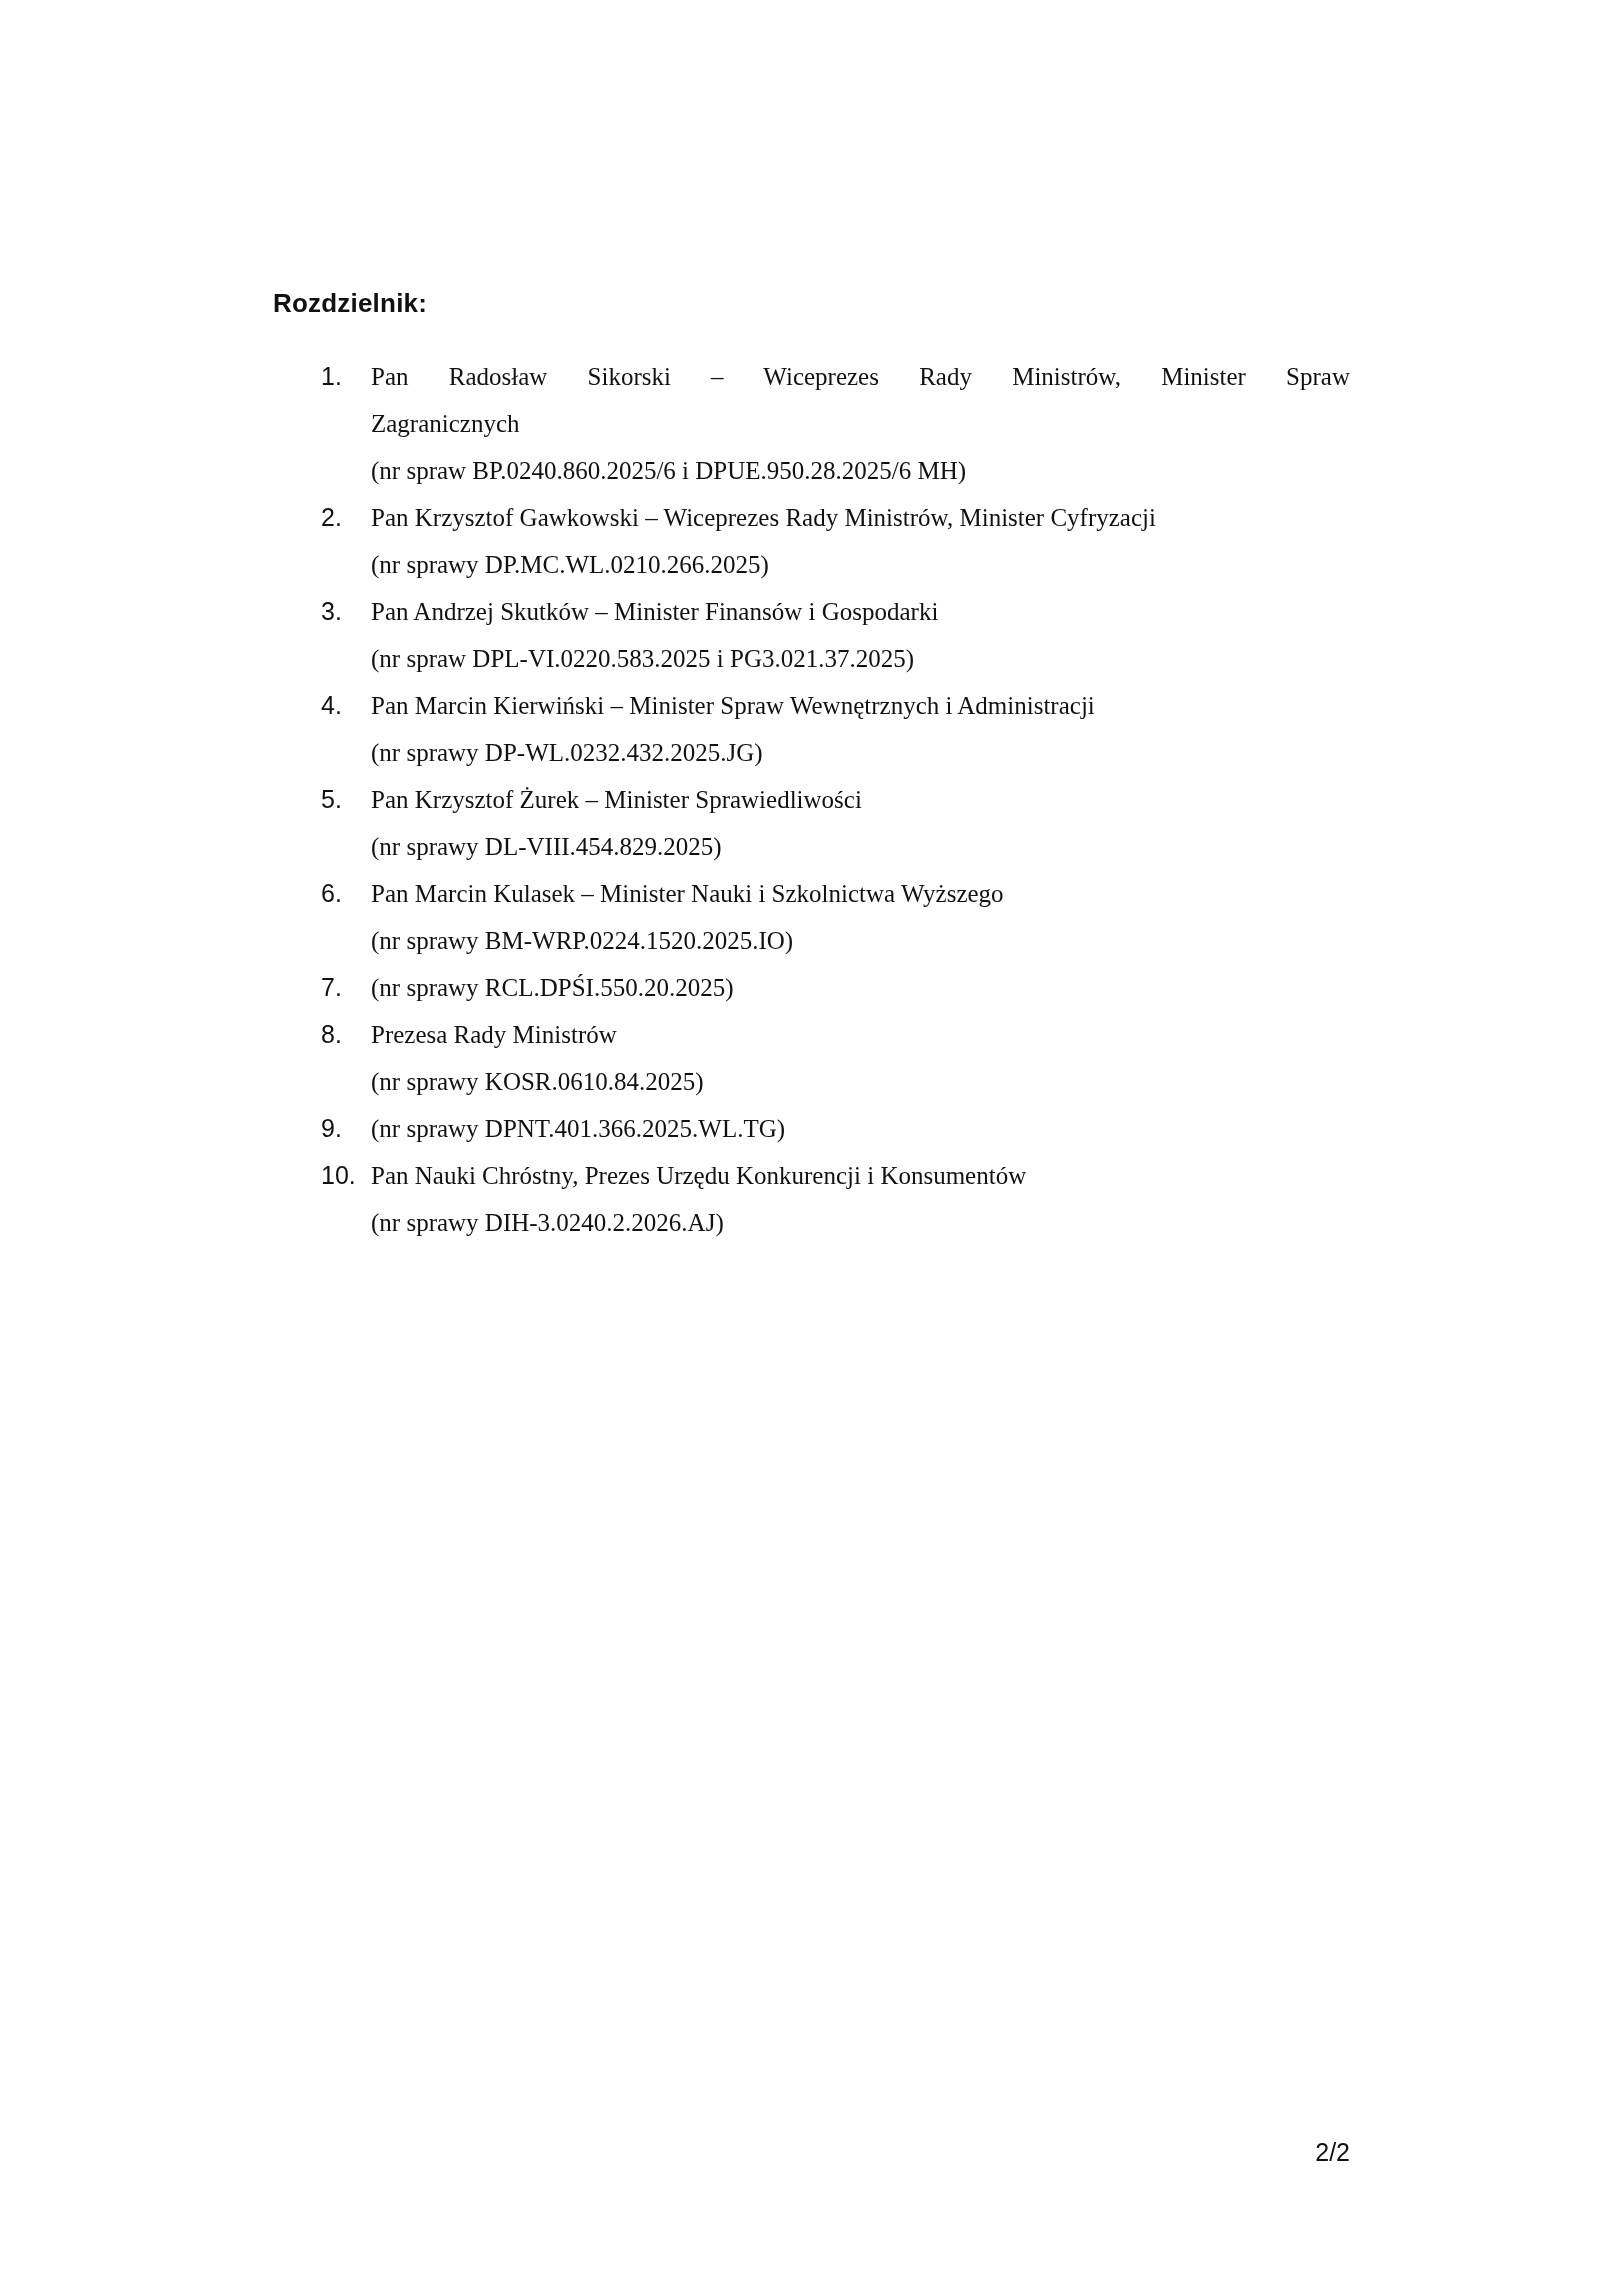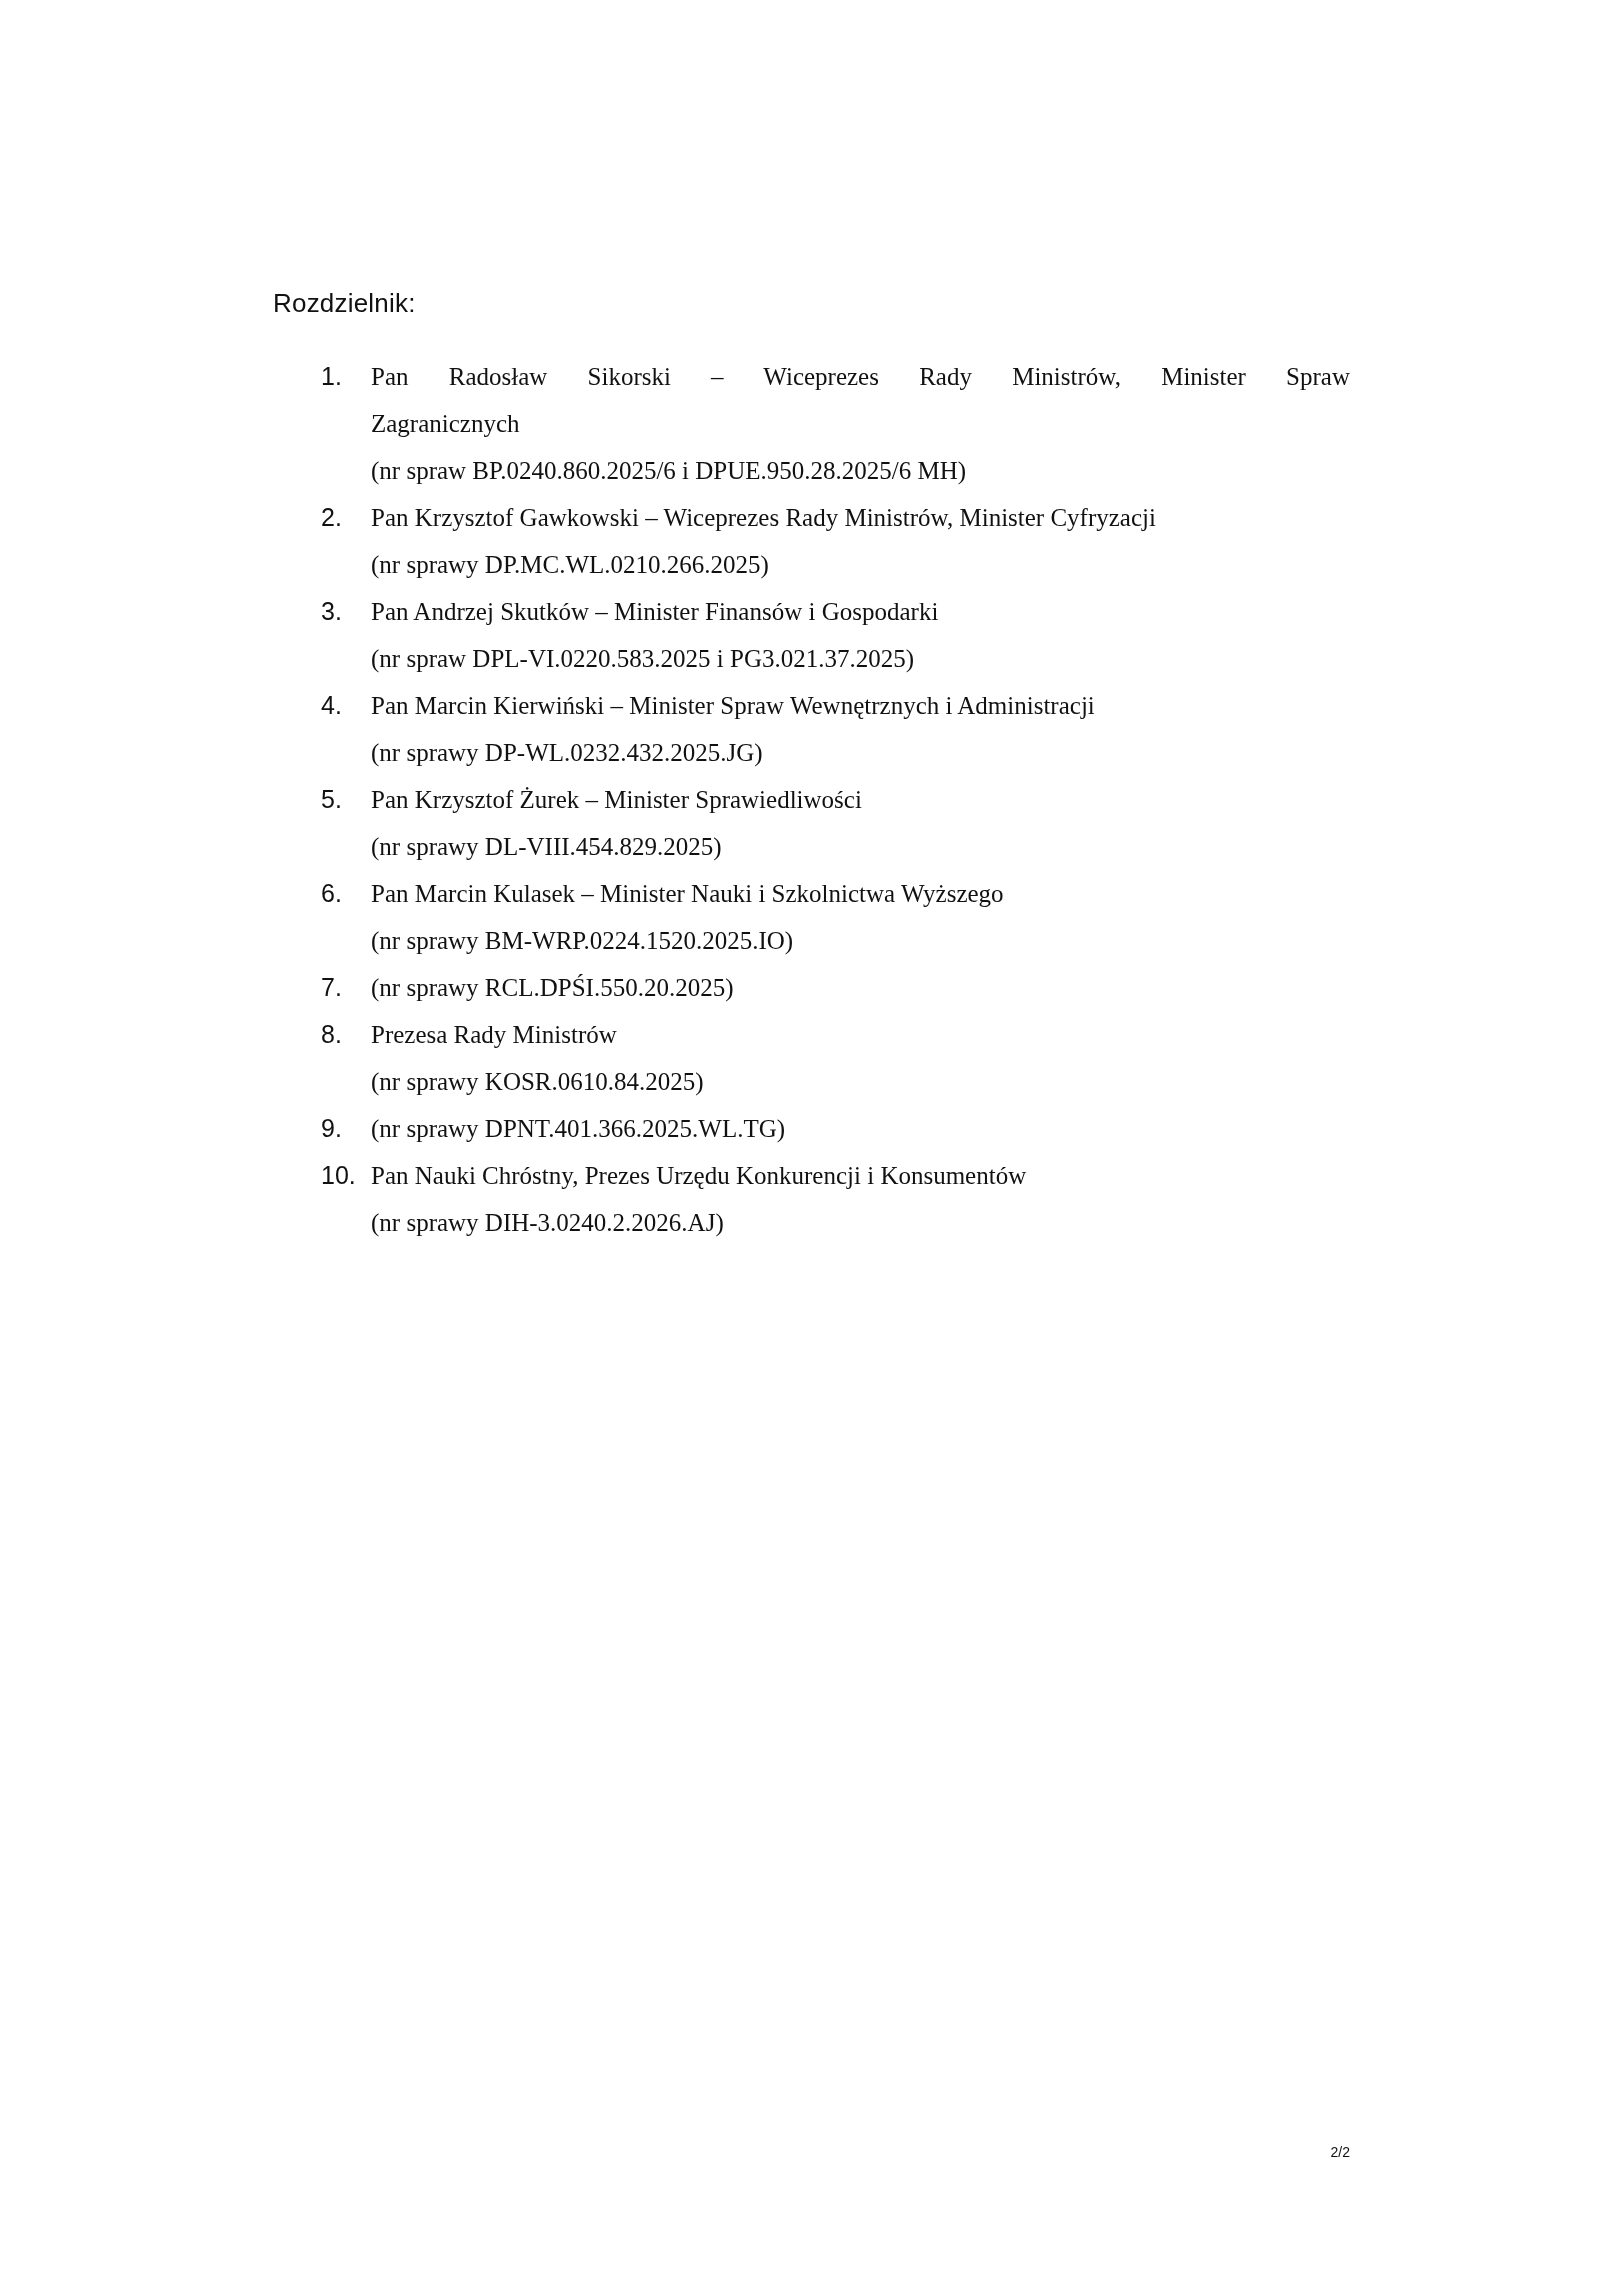--- a/index.html
+++ b/index.html
@@ -20,21 +20,21 @@
     background: #ffffff;
     overflow: hidden;
   }
   .heading {
     position: absolute;
     left: 273px;
     top: 285px;
     margin: 0;
     font-size: 26px;
     line-height: 36px;
-    font-weight: normal;
+    font-weight: bold;
     letter-spacing: 0.2px;
   }
   .dist-list {
     position: absolute;
     left: 321px;
     top: 353px;
     width: 1029px;
     margin: 0;
     padding: 0;
     list-style: none;
@@ -58,21 +58,21 @@
     display: block;
   }
   .line.justified {
     text-align: justify;
     text-align-last: justify;
   }
   .page-footer {
     position: absolute;
     right: 272px;
     top: 2140px;
-    font-size: 14px;
+    font-size: 25px;
     line-height: 25px;
   }
 </style>
 </head>
 <body>
 
 <div class="page">
   <h1 class="heading">Rozdzielnik:</h1>
 
   <ol class="dist-list" id="dist-list">

